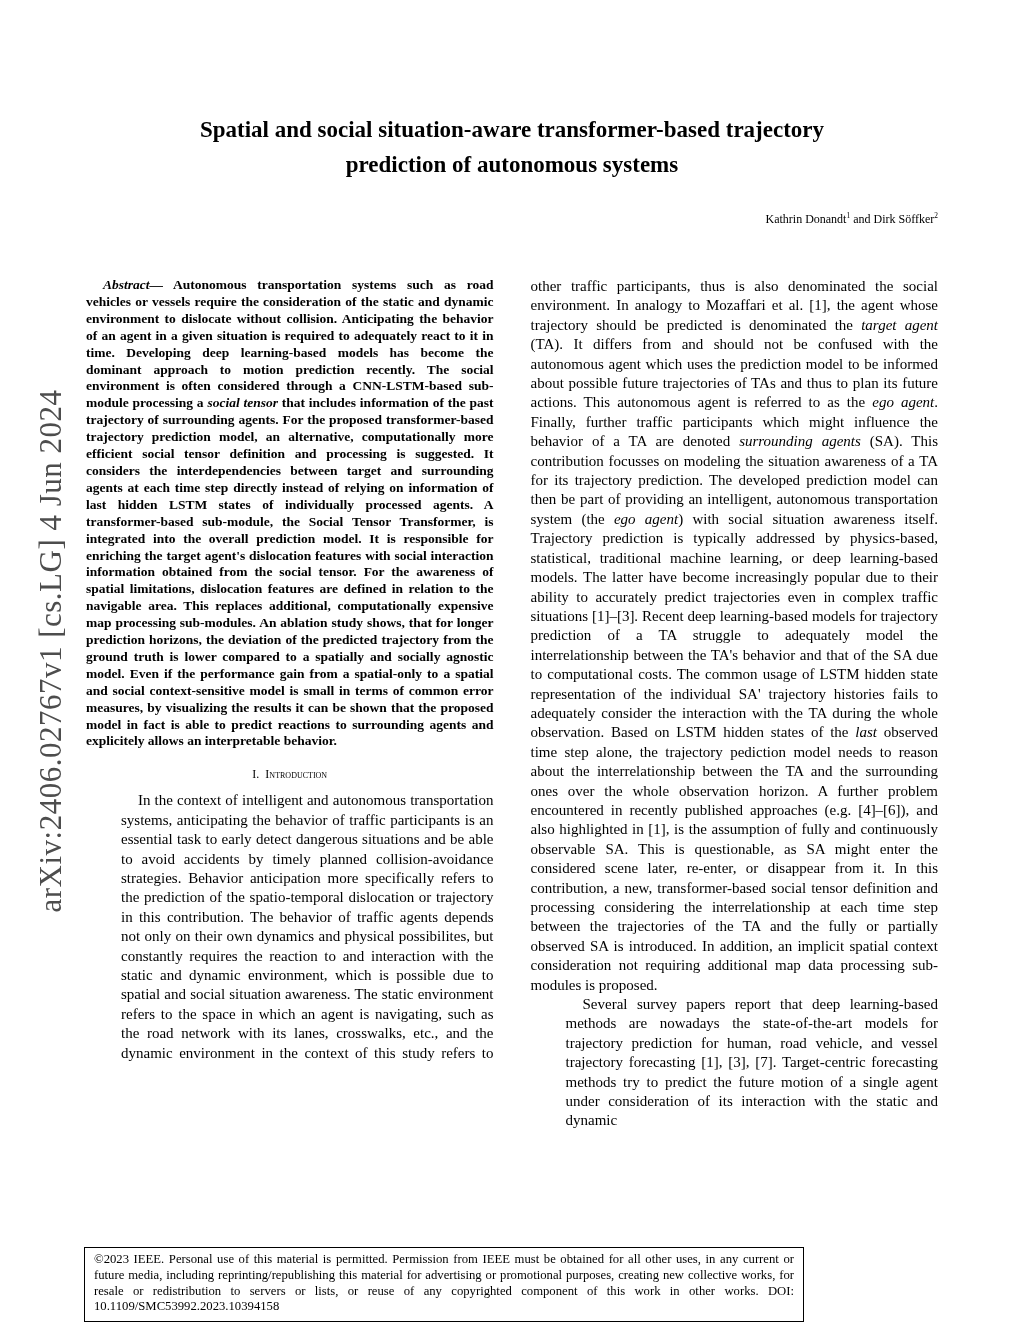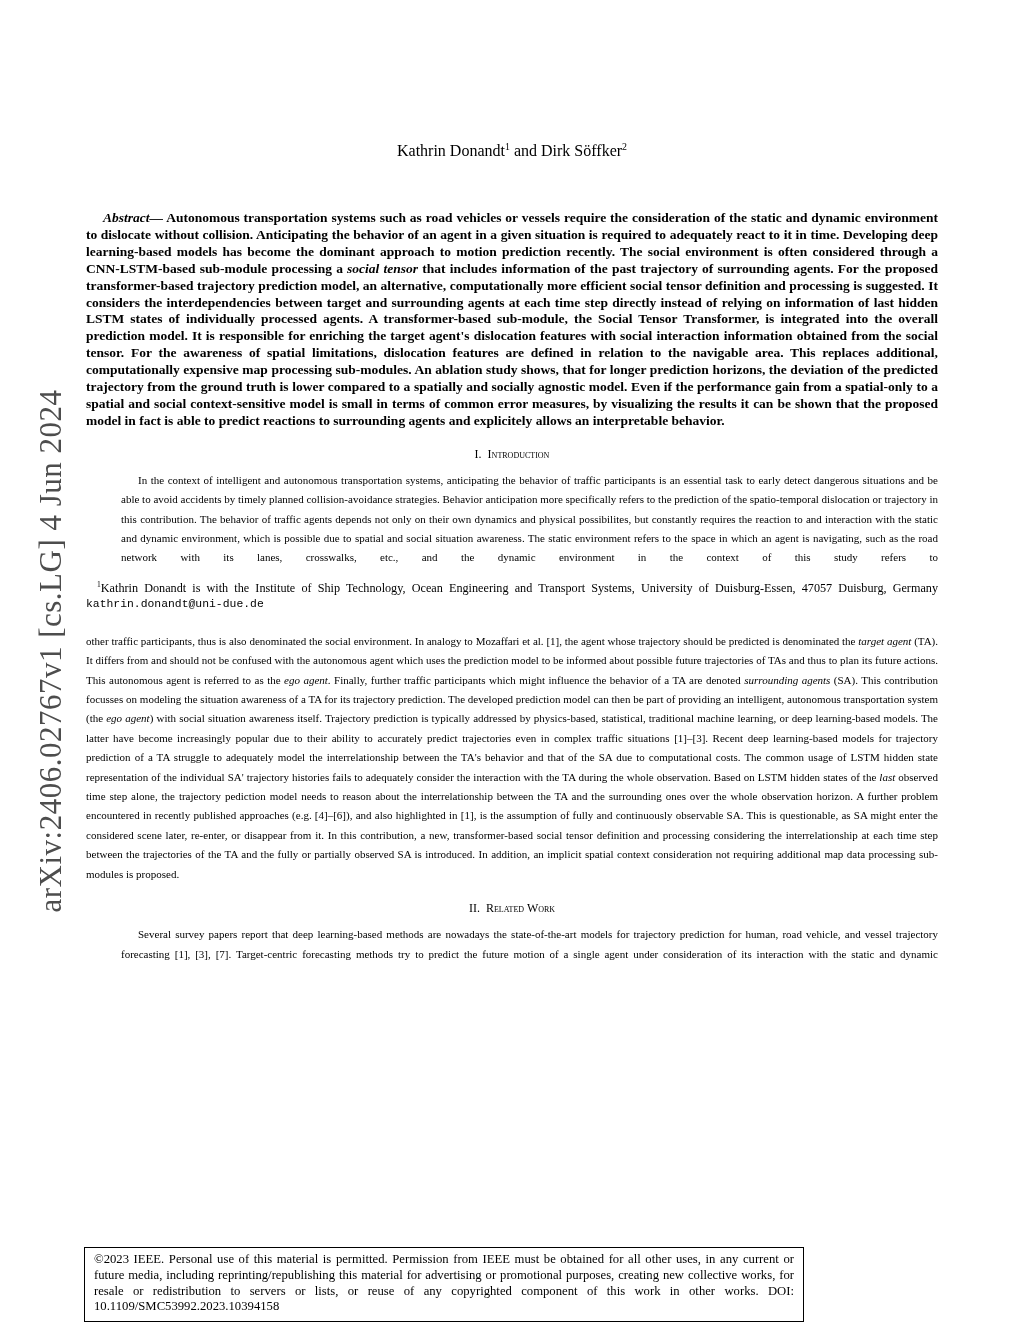--- a/index.html
+++ b/index.html
@@ -36,50 +36,49 @@
     width: 852px;
   }
   .title-line {
     display: block;
     text-align: center;
     font-weight: bold;
     font-size: 23px;
     line-height: 35px;
   }
   .authors {
-    text-align: center;
+    text-align: right;
     margin-top: 30px;
-    font-size: 16px;
+    font-size: 12px;
   }
   sup { font-size: 0.62em; vertical-align: super; line-height: 0; }
   .columns {
     display: flex;
-    gap: 20px;
+    gap: 37px;
     margin-top: 50px;
     text-align: justify;
-    flex-direction: column;
   }
   .col { flex: 1 1 0; min-width: 0; }
   .abstract {
     font-size: 13.5px;
     line-height: 16.9px;
     font-weight: bold;
     text-indent: 17px;
   }
   .abstract .lead { font-style: italic; }
   .it { font-style: italic; }
   .section-heading {
     font-size: 12px;
     font-weight: 400;
     font-variant: small-caps;
     text-align: center;
     margin: 17px 0 9px 0;
   }
   .body-para {
-    font-size: 11px;
+    font-size: 15px;
     line-height: 19.4px;
   }
   .indent { text-indent: 17px; }
   .cont { text-align-last: justify; margin-left: 35px; }
   .footnotes { margin-top: 13px; }
   .footnote {
     font-size: 12.2px;
     line-height: 15px;
     text-indent: 11px;
   }
@@ -101,44 +100,46 @@
 </style>
 </head>
 <body>
 
 <div class="page">
 
   <div class="arxiv-strip">arXiv:2406.02767v1  [cs.LG]  4 Jun 2024</div>
 
   <div class="content">
 
+    <h1>
+      <span class="title-line">Spatial and social situation-aware transformer-based trajectory</span>
+      <span class="title-line">prediction of autonomous systems</span>
+    </h1>
 
     <div class="authors"><span>Kathrin Donandt</span><sup>1</sup><span> and </span><span>Dirk Söffker</span><sup>2</sup></div>
 
     <div class="columns">
 
       <div class="col">
 
         <p class="abstract"><span class="lead">Abstract—</span><span> Autonomous transportation systems such as road vehicles or vessels require the consideration of the static and dynamic environment to dislocate without collision. Anticipating the behavior of an agent in a given situation is required to adequately react to it in time. Developing deep learning-based models has become the dominant approach to motion prediction recently. The social environment is often considered through a CNN-LSTM-based sub-module processing a </span><span class="it">social tensor</span><span> that includes information of the past trajectory of surrounding agents. For the proposed transformer-based trajectory prediction model, an alternative, computationally more efficient social tensor definition and processing is suggested. It considers the interdependencies between target and surrounding agents at each time step directly instead of relying on information of last hidden LSTM states of individually processed agents. A transformer-based sub-module, the Social Tensor Transformer, is integrated into the overall prediction model. It is responsible for enriching the target agent's dislocation features with social interaction information obtained from the social tensor. For the awareness of spatial limitations, dislocation features are defined in relation to the navigable area. This replaces additional, computationally expensive map processing sub-modules. An ablation study shows, that for longer prediction horizons, the deviation of the predicted trajectory from the ground truth is lower compared to a spatially and socially agnostic model. Even if the performance gain from a spatial-only to a spatial and social context-sensitive model is small in terms of common error measures, by visualizing the results it can be shown that the proposed model in fact is able to predict reactions to surrounding agents and explicitely allows an interpretable behavior.</span></p>
 
         <h2 class="section-heading">I. Introduction</h2>
 
         <p class="body-para indent cont">In the context of intelligent and autonomous transportation systems, anticipating the behavior of traffic participants is an essential task to early detect dangerous situations and be able to avoid accidents by timely planned collision-avoidance strategies. Behavior anticipation more specifically refers to the prediction of the spatio-temporal dislocation or trajectory in this contribution. The behavior of traffic agents depends not only on their own dynamics and physical possibilites, but constantly requires the reaction to and interaction with the static and dynamic environment, which is possible due to spatial and social situation awareness. The static environment refers to the space in which an agent is navigating, such as the road network with its lanes, crosswalks, etc., and the dynamic environment in the context of this study refers to</p>
 
         <div class="footnotes">
-          <p class="footnote"><sup>1</sup><span>Kathrin Donandt is with the Institute of Ship Technology, Ocean Engineering and Transport Systems, University of Duisburg-Essen, 47057 Duisburg, Germany </span><span class="mono">kathrin.donandt@uni-due.de</span></p>
         </div>
 
       </div>
 
       <div class="col">
 
         <p class="body-para"><span>other traffic participants, thus is also denominated the social environment. In analogy to Mozaffari et al. [1], the agent whose trajectory should be predicted is denominated the </span><span class="it">target agent</span><span> (TA). It differs from and should not be confused with the autonomous agent which uses the prediction model to be informed about possible future trajectories of TAs and thus to plan its future actions. This autonomous agent is referred to as the </span><span class="it">ego agent</span><span>. Finally, further traffic participants which might influence the behavior of a TA are denoted </span><span class="it">surrounding agents</span><span> (SA). This contribution focusses on modeling the situation awareness of a TA for its trajectory prediction. The developed prediction model can then be part of providing an intelligent, autonomous transportation system (the </span><span class="it">ego agent</span><span>) with social situation awareness itself. Trajectory prediction is typically addressed by physics-based, statistical, traditional machine learning, or deep learning-based models. The latter have become increasingly popular due to their ability to accurately predict trajectories even in complex traffic situations [1]–[3]. Recent deep learning-based models for trajectory prediction of a TA struggle to adequately model the interrelationship between the TA's behavior and that of the SA due to computational costs. The common usage of LSTM hidden state representation of the individual SA' trajectory histories fails to adequately consider the interaction with the TA during the whole observation. Based on LSTM hidden states of the </span><span class="it">last</span><span> observed time step alone, the trajectory pediction model needs to reason about the interrelationship between the TA and the surrounding ones over the whole observation horizon. A further problem encountered in recently published approaches (e.g. [4]–[6]), and also highlighted in [1], is the assumption of fully and continuously observable SA. This is questionable, as SA might enter the considered scene later, re-enter, or disappear from it. In this contribution, a new, transformer-based social tensor definition and processing considering the interrelationship at each time step between the trajectories of the TA and the fully or partially observed SA is introduced. In addition, an implicit spatial context consideration not requiring additional map data processing sub-modules is proposed.</span></p>
 
-        <h2 class="section-heading">II. Related Work</h2>
 
         <p class="body-para indent cont">Several survey papers report that deep learning-based methods are nowadays the state-of-the-art models for trajectory prediction for human, road vehicle, and vessel trajectory forecasting [1], [3], [7]. Target-centric forecasting methods try to predict the future motion of a single agent under consideration of its interaction with the static and dynamic</p>
 
       </div>
 
     </div>
   </div>
 
   <div class="footer-box">©2023 IEEE. Personal use of this material is permitted. Permission from IEEE must be obtained for all other uses, in any current or future media, including reprinting/republishing this material for advertising or promotional purposes, creating new collective works, for resale or redistribution to servers or lists, or reuse of any copyrighted component of this work in other works. DOI: 10.1109/SMC53992.2023.10394158</div>
 

